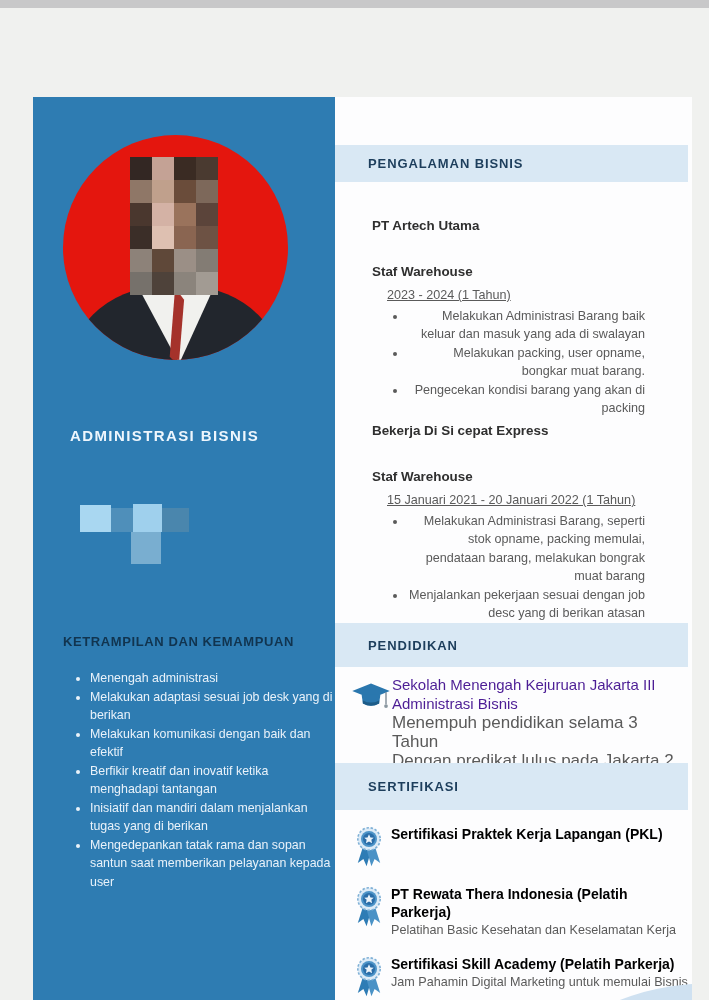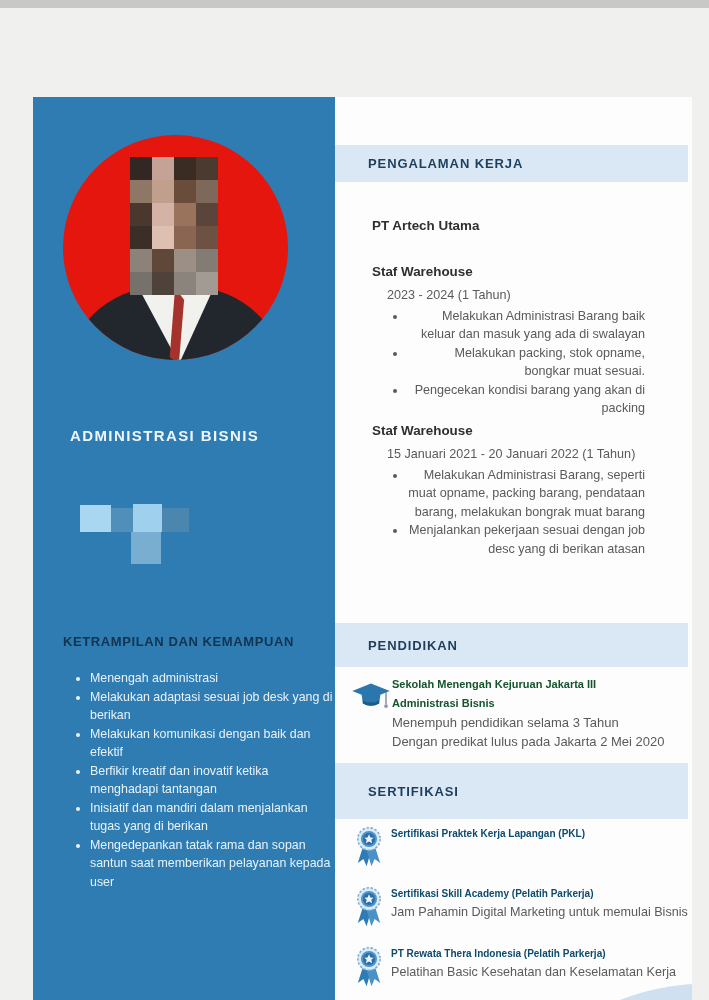--- a/index.html
+++ b/index.html
@@ -39,42 +39,42 @@
                  color:#e9f2fa; font-size:12.4px; line-height:18.5px; }
   .skills-list li { width:246px; margin:0; }
 
   
   .panel { position:absolute; left:335px; top:97px; width:357px; height:903px; background:#fdfdfe; overflow:hidden; }
 
   .band { position:absolute; left:0; width:353px; background:#d9e8f4; display:flex; align-items:center;
           padding-left:33px; color:#1d3e5c; font-size:13px; font-weight:700; letter-spacing:0.9px; }
   .band-exp { top:48px;  height:37px; }
   .band-edu { top:526px; height:44px; }
-  .band-cert{ top:666px; height:56px; }
+  .band-cert{ top:666px; height:47px; }
 
   .job { position:absolute; left:37px; width:310px; color:#5a5a5a; font-size:12.6px; }
   .job-1 { top:92px; }
   .job-2 { top:297px; }
   .job-company, .job-role { color:#2f2f2f; font-weight:700; font-size:13.4px; line-height:18px;margin-top:28px; }
-  .job-period { margin:5px 0 2px 15px; width:250px; line-height:18.5px; }
+  .job-period { margin:5px 0 2px 15px; width:250px; line-height:18.5px;text-decoration:underline; }
   .job-bullets { margin:0; padding-left:35px; line-height:18.5px;text-align:right; }
   .job-bullets li { width:238px; }
 
   .edu-block { position:absolute; left:0; top:578px; width:357px; }
   .edu-icon  { position:absolute; left:16px; top:6px; width:40px; height:30px; }
   .edu-text  { margin-left:57px; width:290px; }
-  .edu-title { color:#14532d; font-weight:700; font-size:11px; line-height:19px; }
-  .edu-detail{ color:#5a5a5a; font-size:13px; line-height:19px; }
+  .edu-title { color:#4c1d95; font-weight:400; font-size:15px; line-height:19px; }
+  .edu-detail{ color:#5a5a5a; font-size:17px; line-height:19px; }
   .edu-detail:first-of-type { margin-top:4px; }
 
   .cert-list { position:absolute; left:18px; top:728px; width:339px; }
   .cert-item { display:flex; align-items:flex-start; margin-bottom:16px; }
   .cert-icon { width:32px; height:44px; flex:0 0 32px; margin-right:6px; }
   .cert-text { width:300px; }
-  .cert-title { color:#0c4a6e; font-weight:700; font-size:10px; line-height:18px; }
+  .cert-title { color:#000000; font-weight:700; font-size:14px; line-height:18px; }
   .cert-sub   { color:#5a5a5a; font-size:12.6px; line-height:18px; }
 
   .blob { position:absolute; left:230px; top:886px; width:300px; height:150px; border-radius:50%;
           background:#cfe1f1; }
 </style>
 </head>
 <body>
 
 <div class="page">
   <div class="top-bar"></div>
@@ -128,39 +128,40 @@
       <li>Melakukan komunikasi dengan baik dan efektif</li>
       <li>Berfikir kreatif dan inovatif ketika menghadapi tantangan</li>
       <li>Inisiatif dan mandiri dalam menjalankan tugas yang di berikan</li>
       <li>Mengedepankan tatak rama dan sopan santun  saat memberikan pelayanan kepada user</li>
     </ul>
   </aside>
 
   <main class="panel">
 
     <div class="band band-exp">
-      <span>PENGALAMAN KERJA</span>
+      <span>PENGALAMAN BISNIS</span>
     </div>
 
     <section class="job job-1">
       <div class="job-company">PT Artech Utama</div>
       <div class="job-role">Staf Warehouse</div>
       <div class="job-period">2023 - 2024 (1 Tahun)</div>
       <ul class="job-bullets">
         <li>Melakukan Administrasi Barang baik keluar dan masuk yang ada di swalayan</li>
-        <li>Melakukan packing, stok opname, bongkar muat sesuai.</li>
+        <li>Melakukan packing, user opname, bongkar muat barang.</li>
         <li>Pengecekan kondisi barang yang akan di packing</li>
       </ul>
     </section>
 
     <section class="job job-2">
+      <div class="job-company">Bekerja Di Si cepat Express</div>
       <div class="job-role">Staf  Warehouse</div>
       <div class="job-period">15 Januari 2021 - 20 Januari 2022 (1 Tahun)</div>
       <ul class="job-bullets">
-        <li>Melakukan Administrasi Barang, seperti muat opname, packing barang, pendataan barang, melakukan bongrak muat barang</li>
+        <li>Melakukan Administrasi Barang, seperti stok opname, packing memulai, pendataan barang, melakukan bongrak muat barang</li>
         <li>Menjalankan pekerjaan sesuai dengan job desc yang di berikan atasan</li>
       </ul>
     </section>
 
     <div class="band band-edu">
       <span>PENDIDIKAN</span>
     </div>
 
     <section class="edu-block">
       <svg class="edu-icon" viewBox="0 0 64 46">
@@ -201,37 +202,37 @@
       <div class="cert-item">
         <svg class="cert-icon" viewBox="0 0 40 54">
           <path d="M13 25 L6 47 L13 42 L17 51 L23 30 Z" fill="#2e7cb5"></path>
           <path d="M27 25 L34 47 L27 42 L23 51 L17 30 Z" fill="#4a92c6"></path>
           <circle cx="20" cy="17" r="14" fill="#dcebf7" stroke="#7fb0d6" stroke-width="2" stroke-dasharray="3 2.2"></circle>
           <circle cx="20" cy="17" r="10" fill="#4d94c8"></circle>
           <circle cx="20" cy="17" r="7.5" fill="#2a6da8"></circle>
           <polygon points="20,11 21.8,15 26,15.3 22.9,18 23.9,22.2 20,20 16.1,22.2 17.1,18 14,15.3 18.2,15" fill="#eaf3fa"></polygon>
         </svg>
         <div class="cert-text">
-          <div class="cert-title">Sertifikasi Skill Academy (Pelatih Parkerja)</div>
-          <div class="cert-sub">Jam Pahamin Digital Marketing untuk memulai Bisnis</div>
+          <div class="cert-title">PT Rewata Thera Indonesia (Pelatih Parkerja)</div>
+          <div class="cert-sub">Pelatihan Basic Kesehatan dan Keselamatan Kerja</div>
         </div>
       </div>
 
       <div class="cert-item">
         <svg class="cert-icon" viewBox="0 0 40 54">
           <path d="M13 25 L6 47 L13 42 L17 51 L23 30 Z" fill="#2e7cb5"></path>
           <path d="M27 25 L34 47 L27 42 L23 51 L17 30 Z" fill="#4a92c6"></path>
           <circle cx="20" cy="17" r="14" fill="#dcebf7" stroke="#7fb0d6" stroke-width="2" stroke-dasharray="3 2.2"></circle>
           <circle cx="20" cy="17" r="10" fill="#4d94c8"></circle>
           <circle cx="20" cy="17" r="7.5" fill="#2a6da8"></circle>
           <polygon points="20,11 21.8,15 26,15.3 22.9,18 23.9,22.2 20,20 16.1,22.2 17.1,18 14,15.3 18.2,15" fill="#eaf3fa"></polygon>
         </svg>
         <div class="cert-text">
-          <div class="cert-title">PT Rewata Thera Indonesia (Pelatih Parkerja)</div>
-          <div class="cert-sub">Pelatihan Basic Kesehatan dan Keselamatan Kerja</div>
+          <div class="cert-title">Sertifikasi Skill Academy (Pelatih Parkerja)</div>
+          <div class="cert-sub">Jam Pahamin Digital Marketing untuk memulai Bisnis</div>
         </div>
       </div>
 
     </div>
 
     <div class="blob"></div>
   </main>
 </div>
 
 </body></html>

